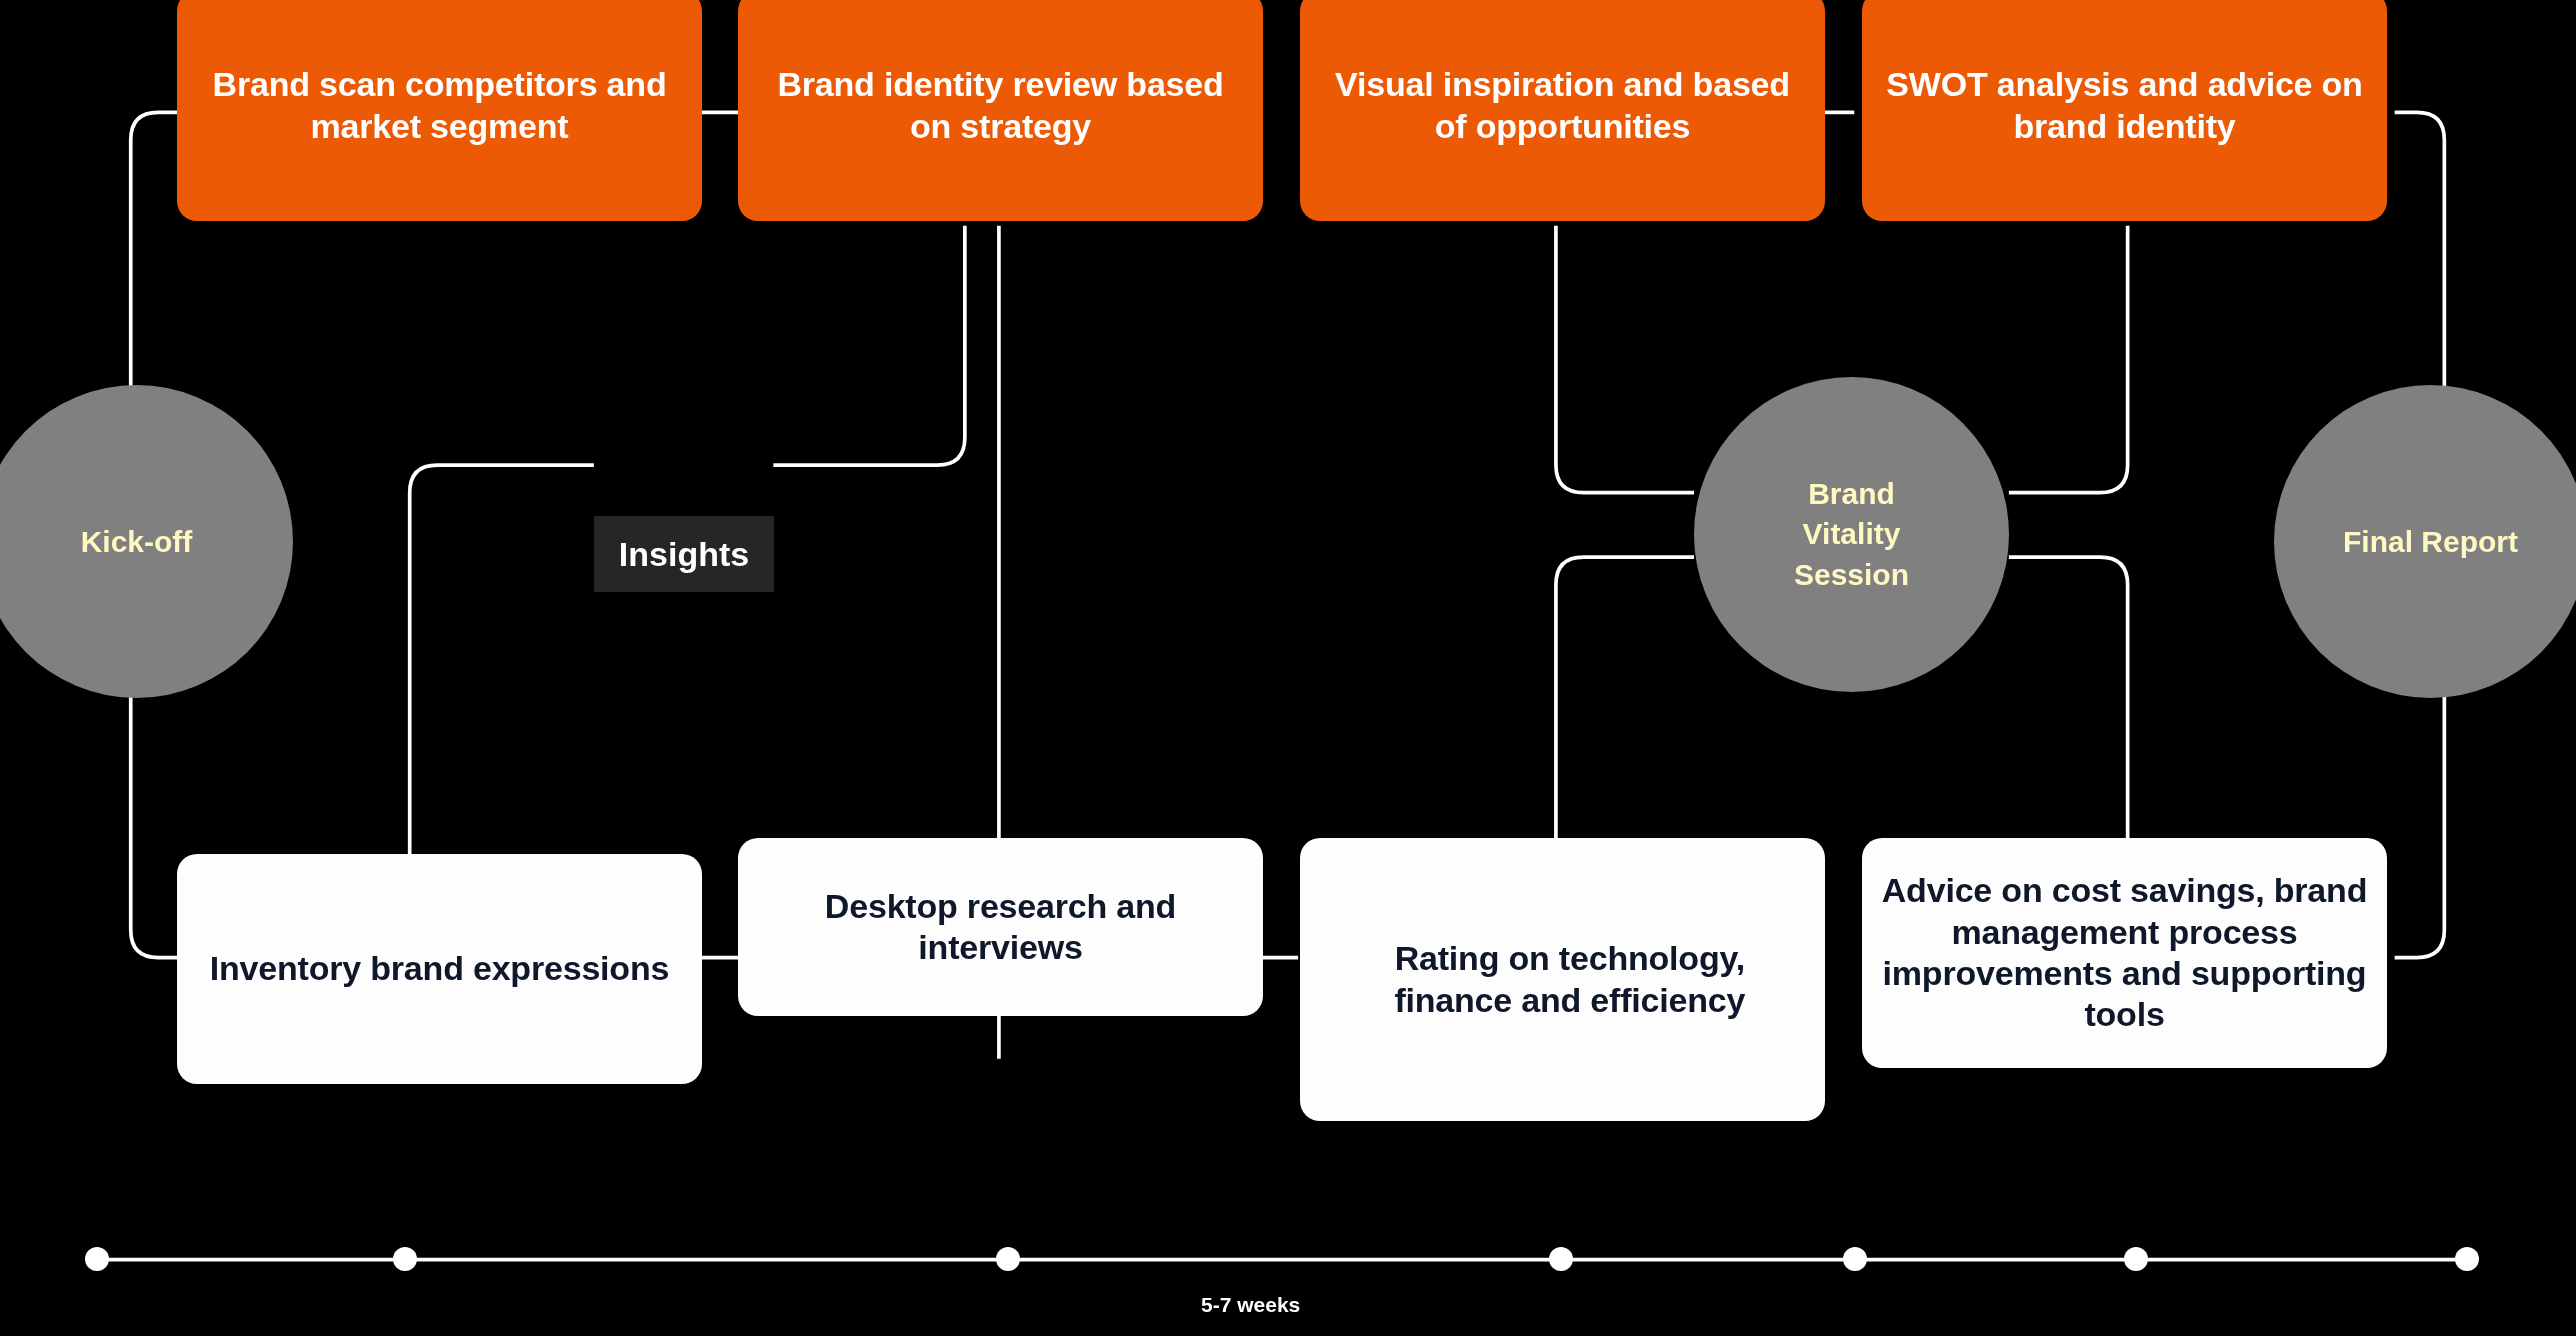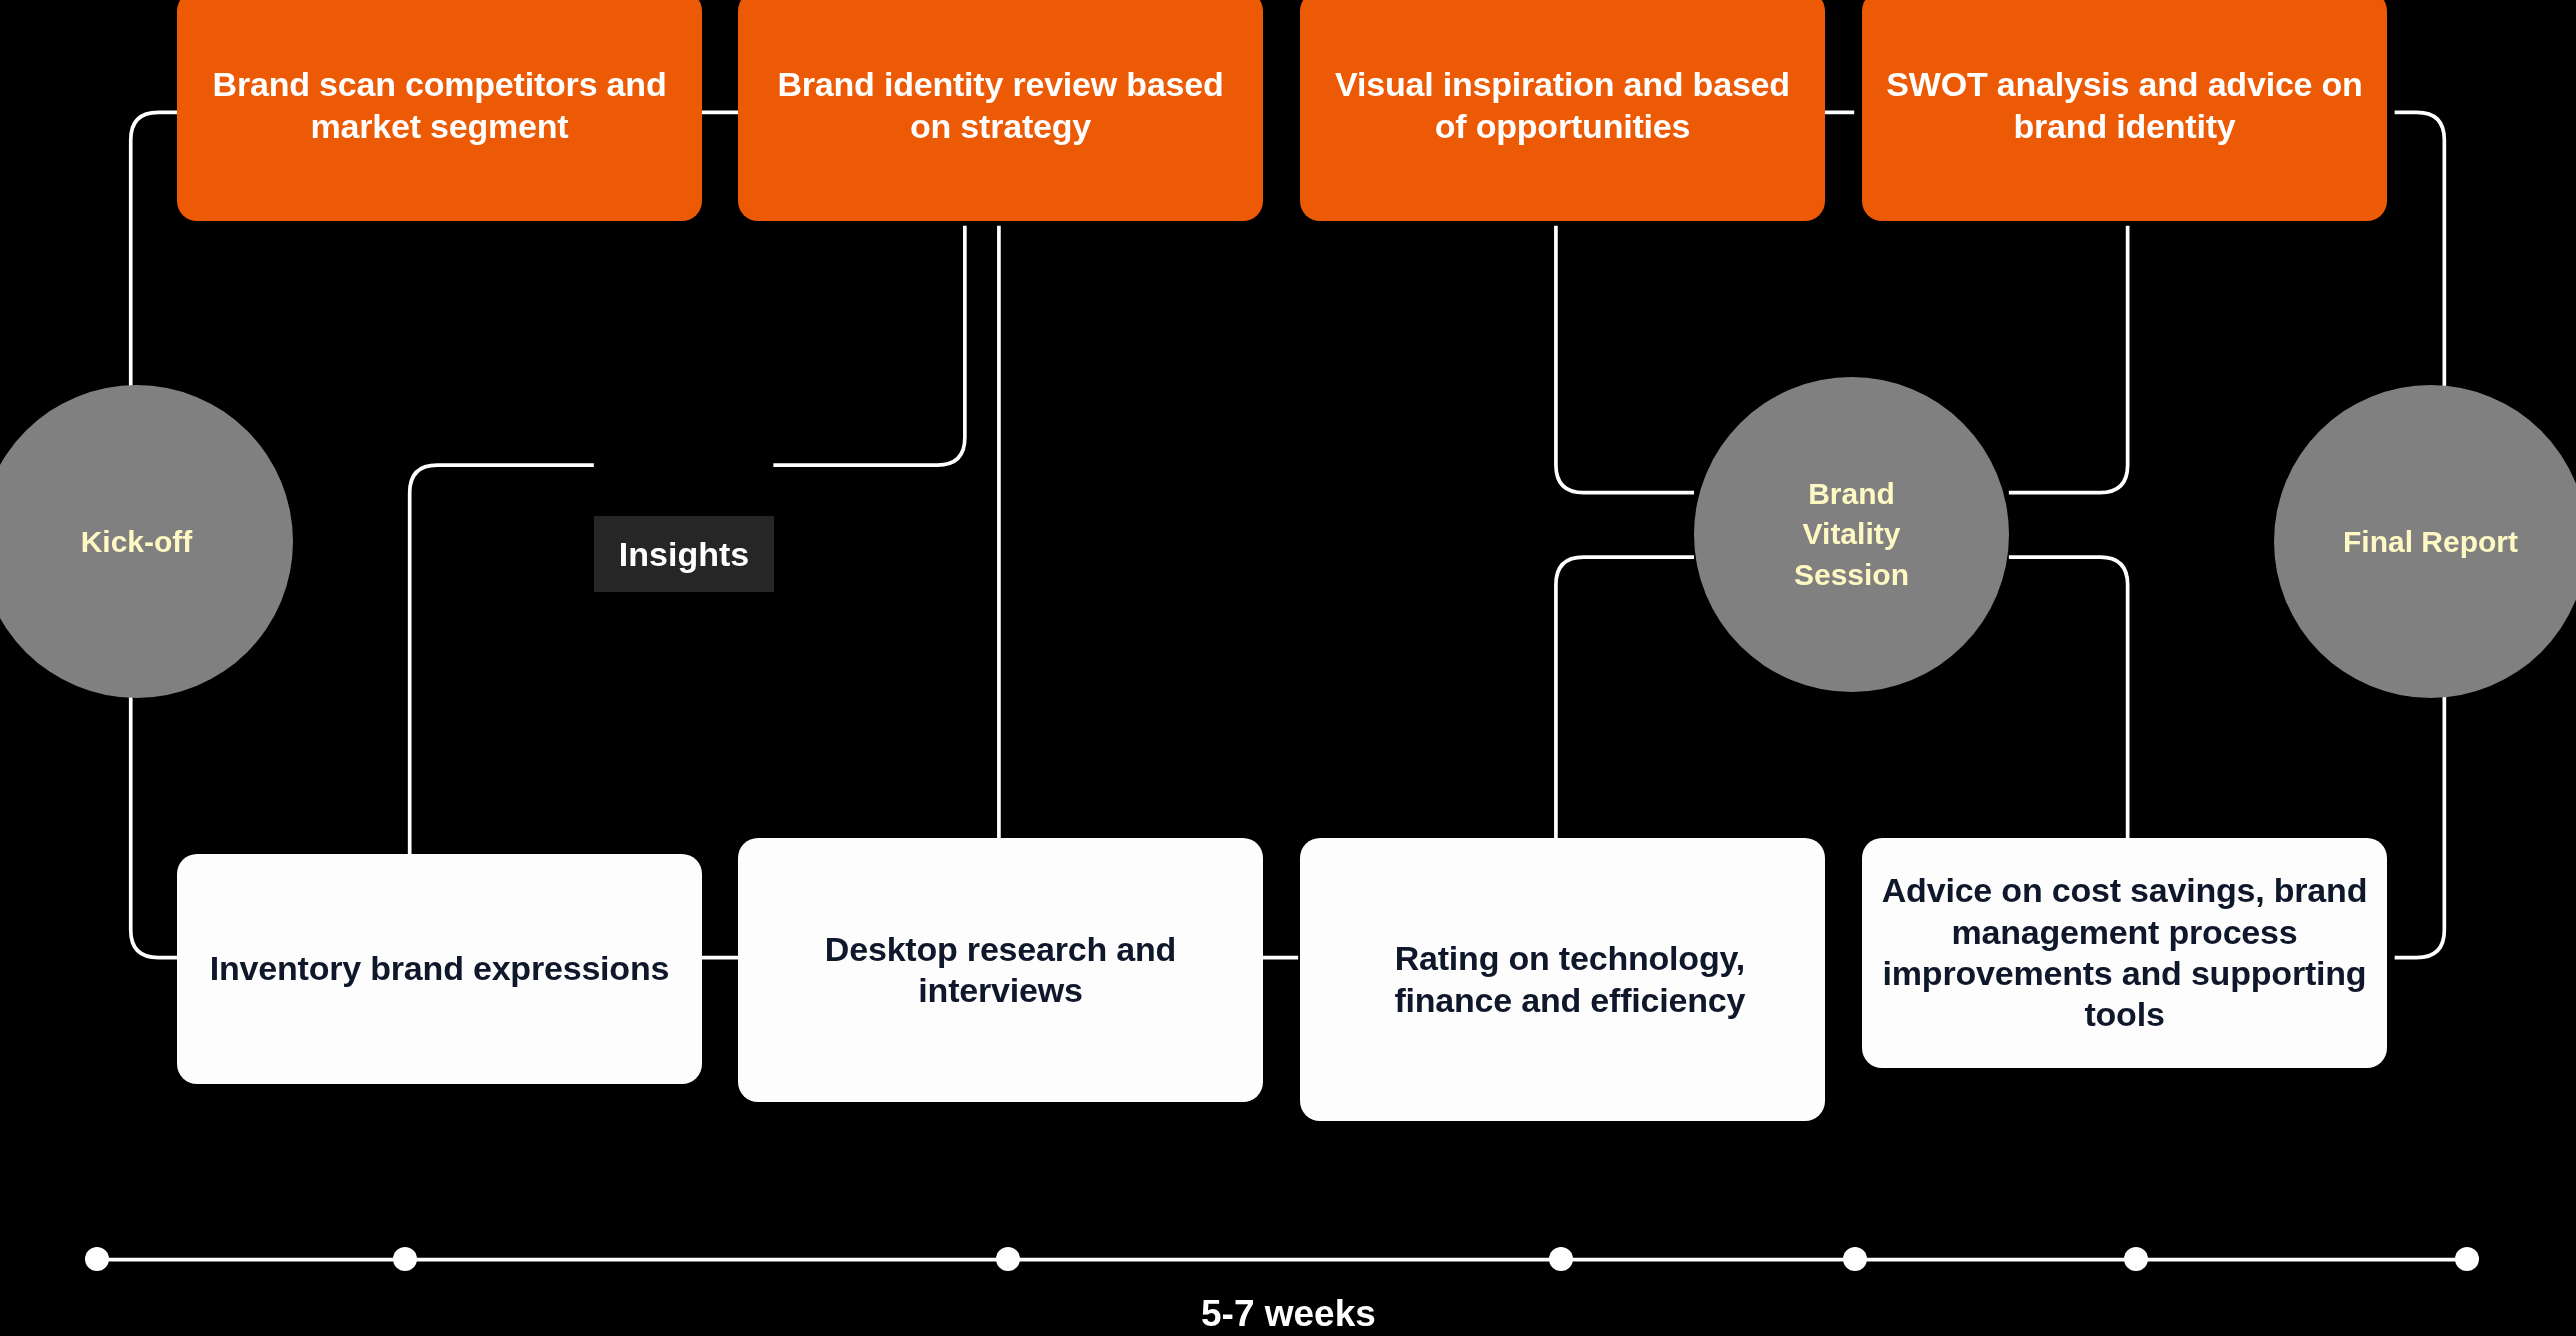--- a/index.html
+++ b/index.html
@@ -14,21 +14,21 @@
   .top-box{background:#ec5a05;border-radius:20px;color:#fff;
            font-weight:700;font-size:34px;line-height:1.22;
            letter-spacing:-0.2px;padding:0 16.6px;}
   .bot-box{background:#fdfdfd;border-radius:20px;color:#0f172a;
            font-weight:700;font-size:34px;line-height:1.22;
            letter-spacing:-0.2px;padding:0 18.4px;}
   .circle{background:#808080;border-radius:50%;color:#fef9c3;
           font-weight:700;font-size:30px;line-height:1.3;}
   .badge{background:#262626;color:#fff;font-weight:700;font-size:34px;
          padding:0 14.7px;}
-  .tl-label{position:absolute;color:#fff;font-weight:700;font-size:37px;}
+  .tl-label{position:absolute;color:#fff;font-weight:700;font-size:21px;}
   .tl-dot{position:absolute;background:#fff;border-radius:50%;
           width:24px;height:24px;}
 </style>
 </head>
 <body>
 
 <div id="stage">
 
   <svg class="wires" viewBox="0 0 2798 1452">
     <g fill="none" stroke="#ffffff" stroke-width="4">
@@ -71,21 +71,21 @@
   <div class="node top-box" style="left:1300px;top:-9.2px;width:525px;height:230px;">
     <span>Visual inspiration and based of opportunities</span>
   </div>
   <div class="node top-box" style="left:1862px;top:-9.2px;width:525px;height:230px;">
     <span>SWOT analysis and advice on brand identity</span>
   </div>
 
   <div class="node bot-box" style="left:177px;top:838px;width:525px;height:230px;margin-top:16px;">
     <span>Inventory brand expressions</span>
   </div>
-  <div class="node bot-box" style="left:738px;top:838px;width:525px;height:264px;">
+  <div class="node bot-box" style="left:738px;top:838px;width:525px;height:178px;">
     <span>Desktop research and interviews</span>
   </div>
   <div class="node bot-box" style="left:1300px;top:838px;width:525px;height:283px;padding-left:33px;">
     <span>Rating on technology, finance and efficiency</span>
   </div>
   <div class="node bot-box" style="left:1862px;top:838px;width:525px;height:230px;">
     <span>Advice on cost savings, brand management process improvements and supporting tools</span>
   </div>
 
   <div class="node circle" style="left:-20px;top:385px;width:313px;height:313px;">

